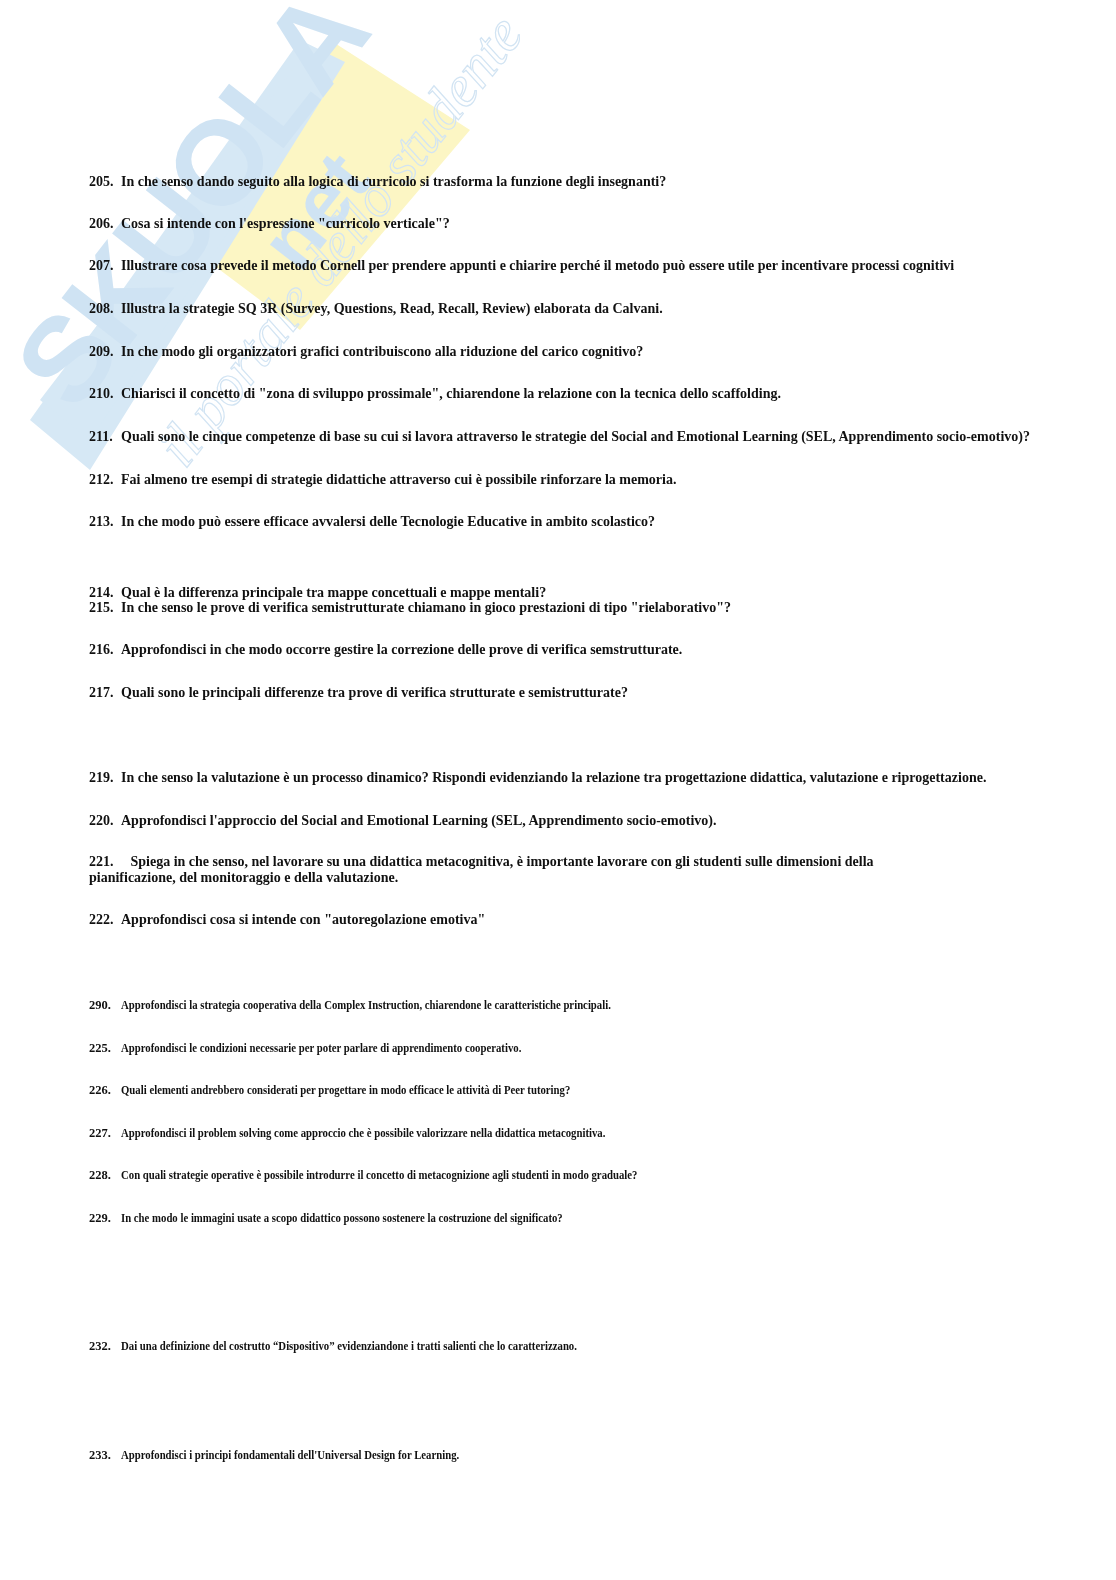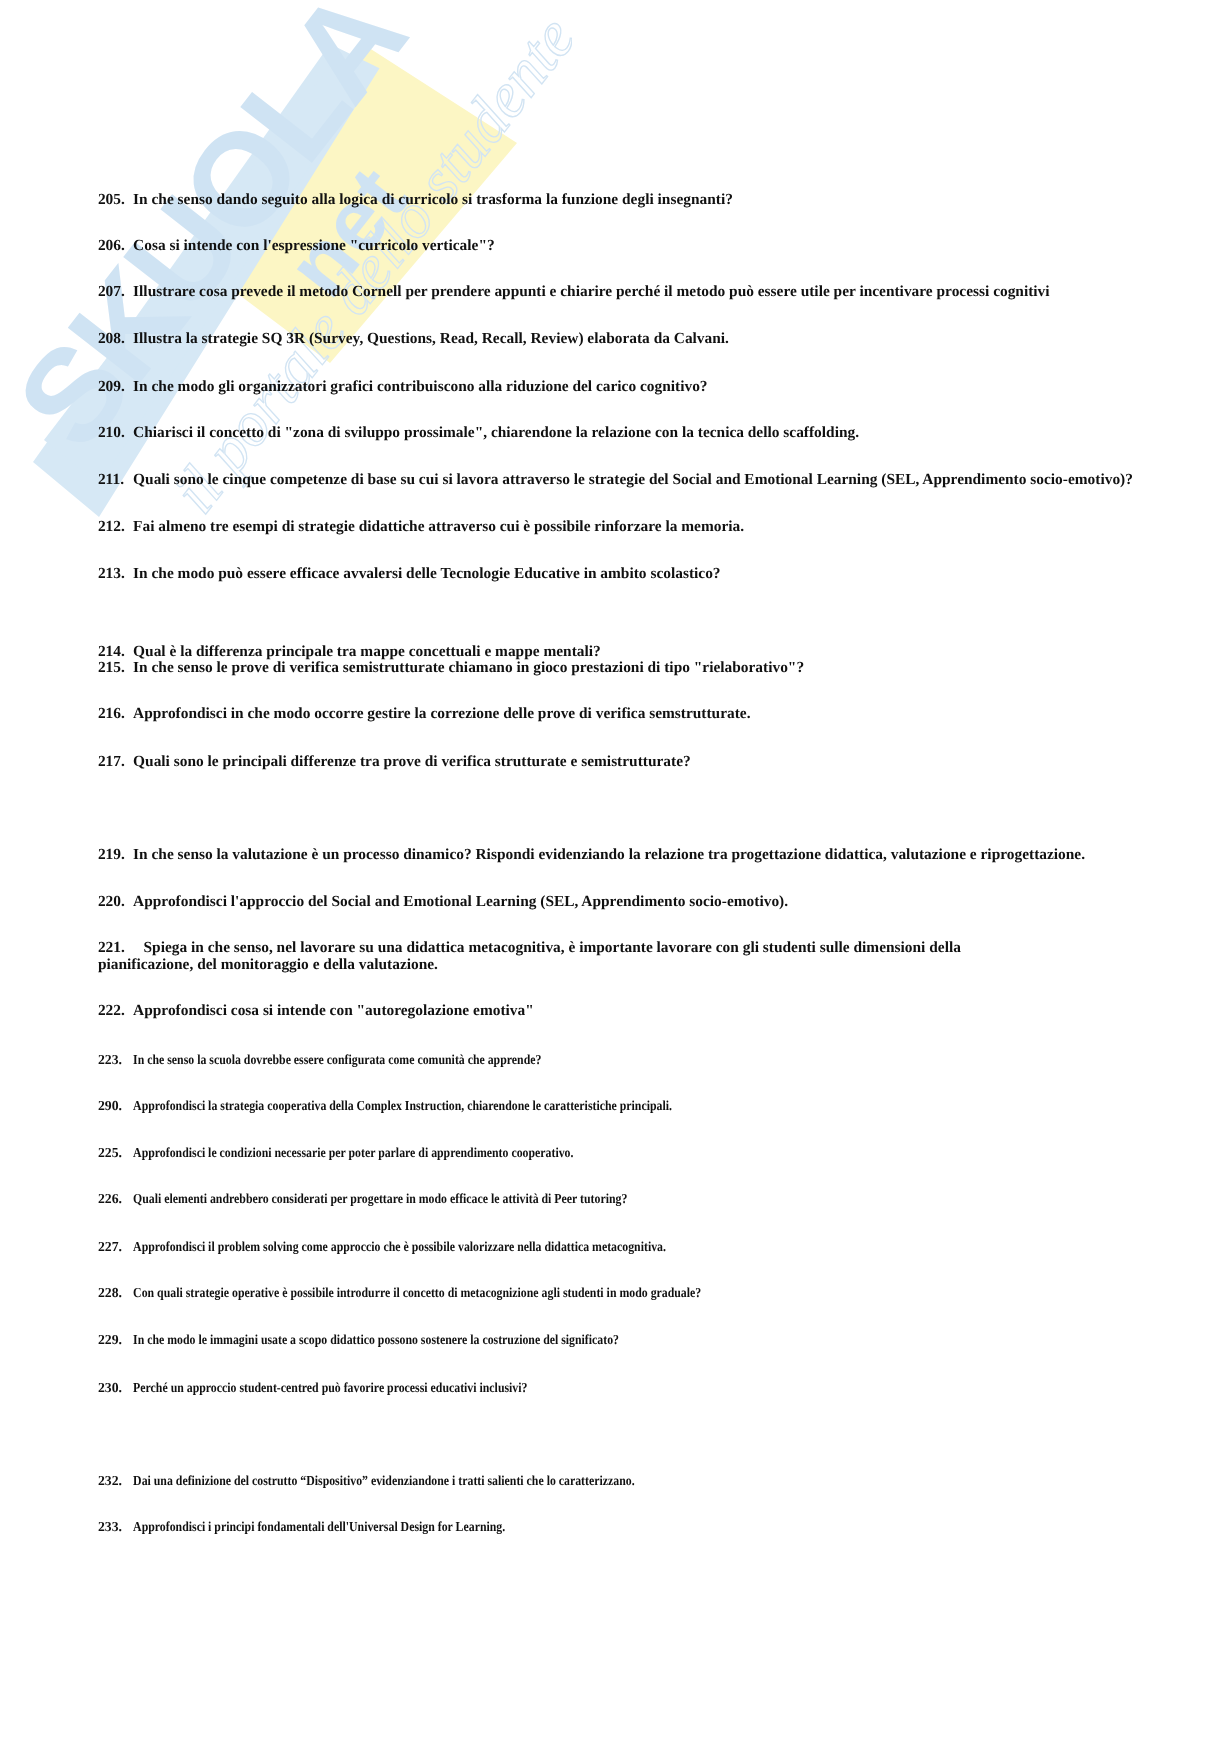--- a/index.html
+++ b/index.html
@@ -135,44 +135,38 @@
   <div class="q" style="top:813px">
     <span class="num">220.</span><span class="txt">Approfondisci l'approccio del Social and Emotional Learning (SEL, Apprendimento socio-emotivo).</span>
   </div>
   <div class="q wrap" style="top:854px; line-height:16px;">
     <span class="num">221.</span><span class="txt">Spiega in che senso, nel lavorare su una didattica metacognitiva,  è importante  lavorare  con  gli studenti sulle dimensioni della pianificazione, del monitoraggio e della valutazione.</span>
   </div>
   <div class="q" style="top:912px">
     <span class="num">222.</span><span class="txt">Approfondisci cosa si intende con  "autoregolazione  emotiva"</span>
   </div>
 
-  <div class="q narrow" style="top:956px">
-    <span class="num">223.</span><span class="txt">In che senso la scuola dovrebbe essere  configurata come comunità  che apprende?</span>
-  </div>
   <div class="q narrow" style="top:998px">
     <span class="num">290.</span><span class="txt">Approfondisci la strategia cooperativa  della Complex  Instruction, chiarendone le caratteristiche  principali.</span>
   </div>
   <div class="q narrow" style="top:1041px">
     <span class="num">225.</span><span class="txt">Approfondisci le condizioni necessarie per poter parlare di apprendimento cooperativo.</span>
   </div>
   <div class="q narrow" style="top:1083px">
     <span class="num">226.</span><span class="txt">Quali elementi andrebbero considerati  per progettare  in modo efficace le attività di Peer  tutoring?</span>
   </div>
   <div class="q narrow" style="top:1126px">
     <span class="num">227.</span><span class="txt">Approfondisci il problem solving come approccio che è possibile valorizzare   nella didattica metacognitiva.</span>
   </div>
   <div class="q narrow" style="top:1168px">
     <span class="num">228.</span><span class="txt">Con quali strategie  operative è possibile introdurre il concetto  di metacognizione  agli studenti in modo graduale?</span>
   </div>
   <div class="q narrow" style="top:1211px">
     <span class="num">229.</span><span class="txt">In che modo le immagini usate a scopo didattico possono sostenere la costruzione  del significato?</span>
   </div>
-  <div class="q narrow" style="top:1254px">
-    <span class="num">230.</span><span class="txt">Perché un approccio student-centred può favorire processi educativi  inclusivi?</span>
-  </div>
   <div class="q narrow" style="top:1339px">
     <span class="num">232.</span><span class="txt">Dai una definizione del costrutto  “Dispositivo” evidenziandone i tratti  salienti  che lo caratterizzano.</span>
   </div>
-  <div class="q narrow" style="top:1381px">
+  <div class="q narrow" style="top:1448px">
     <span class="num">233.</span><span class="txt">Approfondisci  i  principi  fondamentali  dell'Universal  Design  for Learning.</span>
   </div>
 
 </div>
 
 </body></html>

